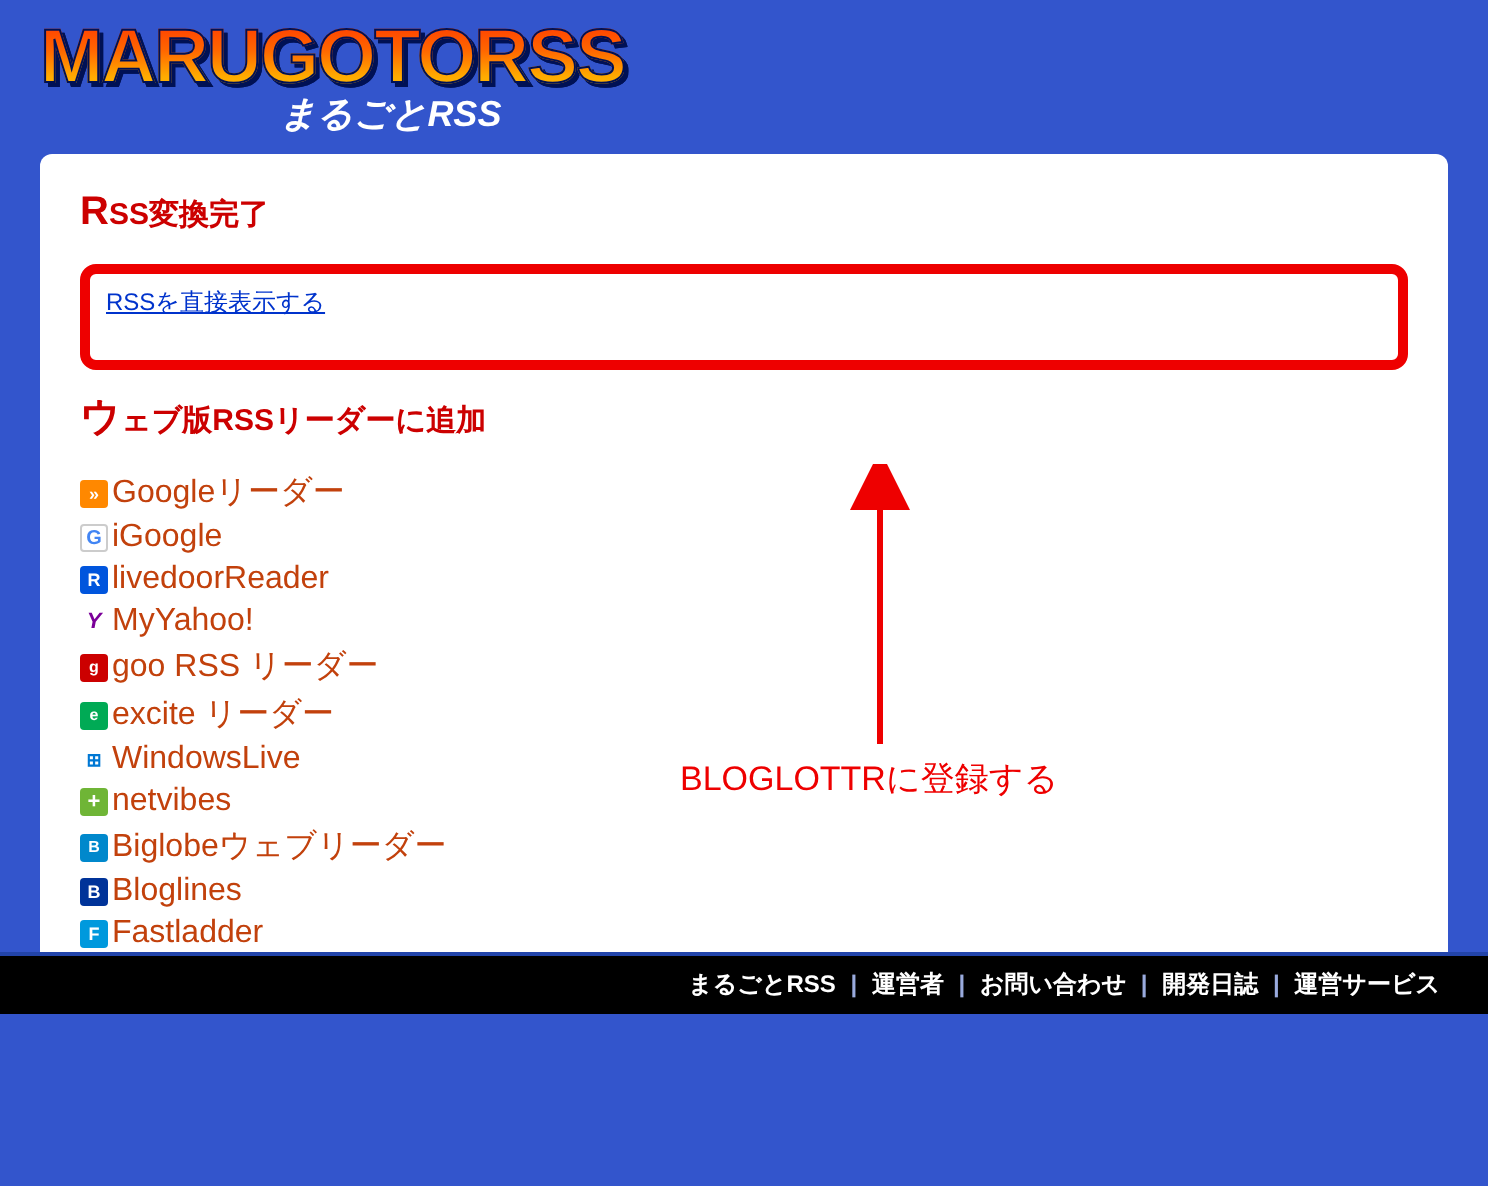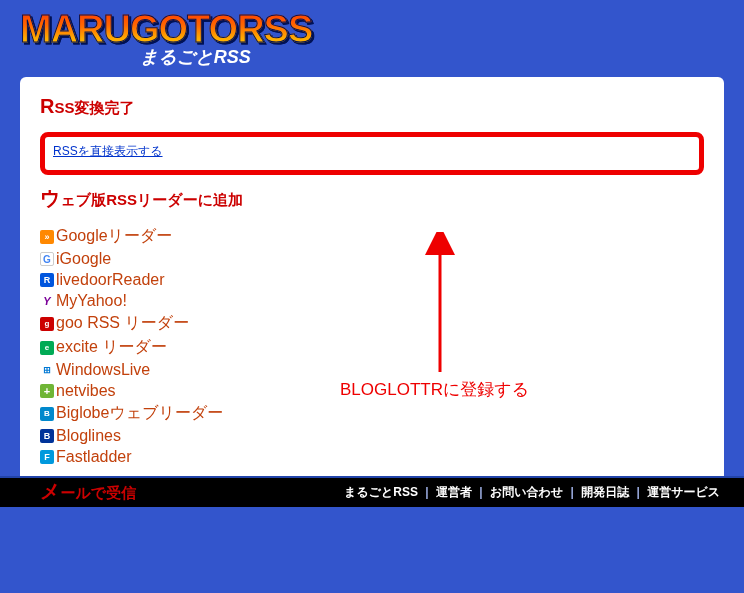--- a/index.html
+++ b/index.html
@@ -52,21 +52,21 @@
       font-size: 20px;
     }
     .label-text {
       font-size: 12px;
       color: #222;
       margin-bottom: 6px;
     }
     .highlight-box {
       border: 5px solid #ee0000;
       border-radius: 8px;
-      padding: 6px 8px 6px;
+      padding: 6px 8px 16px;
       margin-bottom: 10px;
     }
     .highlight-box .link-text {
       color: #0033cc;
       font-size: 12px;
       display: block;
       margin-bottom: 4px;
     }
     .url-input {
       width: 100%;
@@ -206,23 +206,20 @@
       <li>
         <span class="reader-icon ic-bl">B</span>
         <a href="#">Bloglines</a>
       </li>
       <li>
         <span class="reader-icon ic-fl">F</span>
         <a href="#">Fastladder</a>
       </li>
     </ul>
 
-  <div class="section-title" style="margin-top:12px">
-    <span class="bigchar">メ</span><span>ールで受信</span>
-  </div>
 
   <svg class="annotation-arrow" viewBox="0 0 60 140">
     <defs>
       <marker id="arrhead" markerWidth="10" markerHeight="10" refX="5" refY="5" orient="auto">
         <polygon points="0,0 10,5 0,10" fill="#ee0000"></polygon>
       </marker>
     </defs>
     <line x1="30" y1="140" x2="30" y2="8" stroke="#ee0000" stroke-width="3" marker-end="url(#arrhead)"></line>
   </svg>
 

